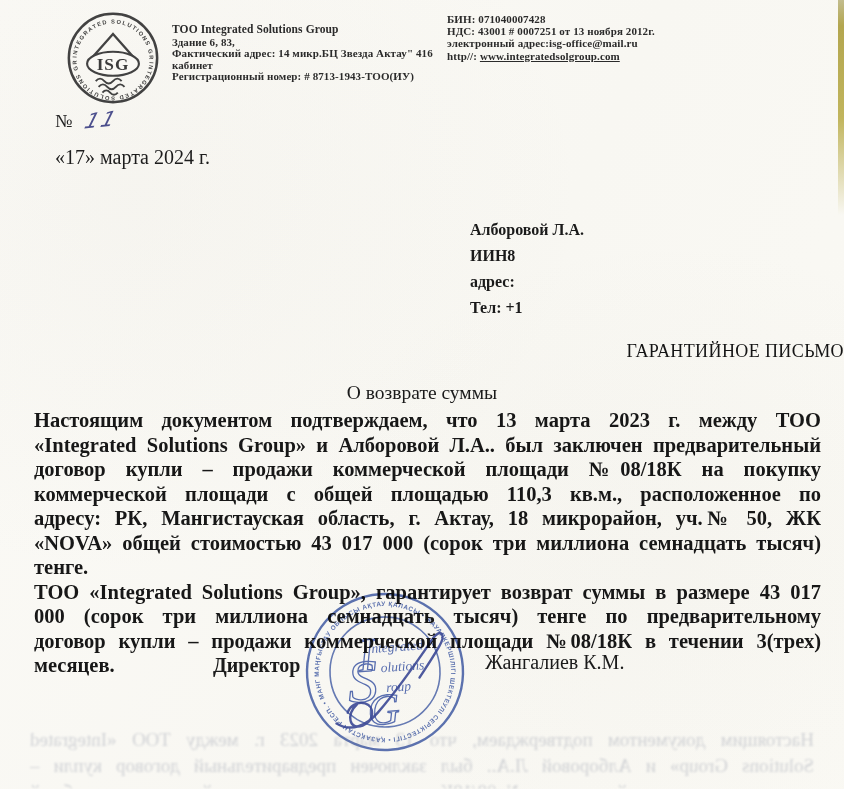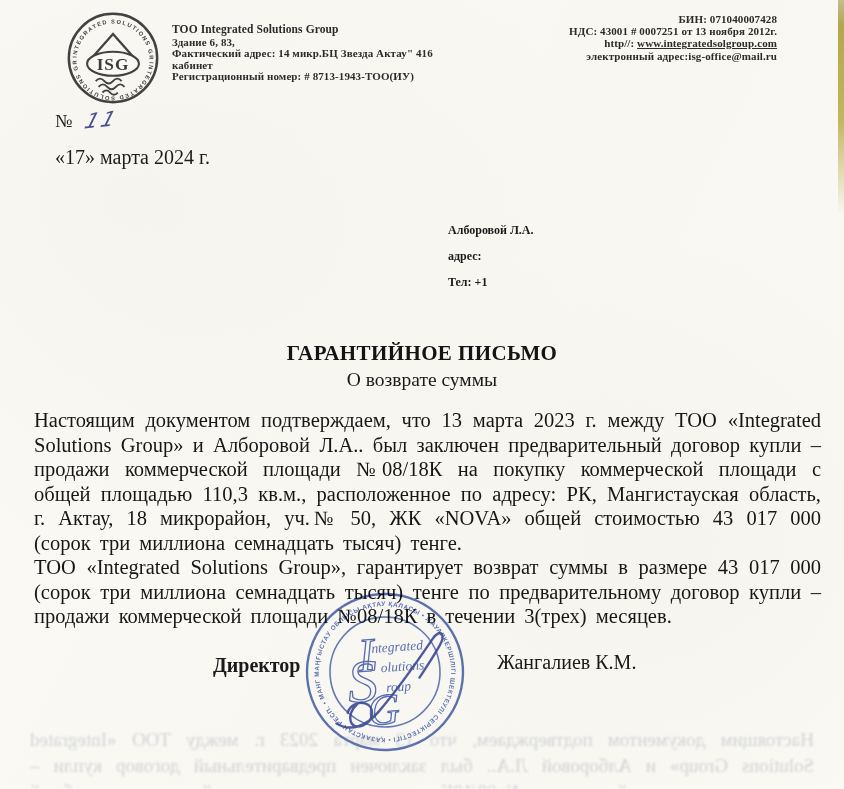--- a/index.html
+++ b/index.html
@@ -24,51 +24,51 @@
   .lh-left{
     position:absolute;left:172px;top:24px;width:300px;
     font-size:11px;line-height:11.6px;font-weight:700;color:#2b2b2b;
     letter-spacing:.1px;
   }
   .lh-left .co-name{font-size:11.5px;margin-bottom:1px;}
   .lh-right{
     position:absolute;left:447px;top:13px;width:330px;
     font-size:11px;line-height:12.2px;font-weight:700;color:#2b2b2b;
     letter-spacing:.1px;
-    text-align:right;
   }
   .lh-right .site{text-decoration:underline;}
   .logo-wrap{position:absolute;left:63px;top:10px;width:100px;height:96px;opacity:.88;}
   
   .doc-no{position:absolute;left:55px;top:108px;font-size:18px;color:#222;}
   .doc-no .hand{
     display:inline-block;color:#4c4f8d;font-size:21px;font-style:italic;
     font-family:"DejaVu Sans",sans-serif;
     transform:skewX(-22deg) rotate(-6deg);letter-spacing:2px;margin-left:14px;
   }
   .doc-date{position:absolute;left:55px;top:146px;font-size:20px;color:#1d1d1d;text-align:center;}
   
   .recipient{
-    position:absolute;left:448px;top:217px;
-    font-size:12px;line-height:26px;font-weight:700;color:#1a1a1a;
+    position:absolute;left:470px;top:217px;
+    font-size:16px;line-height:26px;font-weight:700;color:#1a1a1a;
   }
   
   .title-block{position:absolute;left:0;top:341px;width:844px;text-align:center;}
-  .title-main{font-size:21px;font-weight:700;letter-spacing:.4px;color:#141414;}
-  .title-sub{font-size:19.5px;margin-top:3px;color:#1a1a1a;font-family:Liberation Serif, serif;}
+  .title-main{font-size:18px;font-weight:400;letter-spacing:.4px;color:#141414;text-align:right;}
+  .title-sub{font-size:19.5px;margin-top:20px;color:#1a1a1a;font-family:Liberation Serif, serif;}
   
   .body-text{
     position:absolute;left:34px;top:408px;width:787px;
     font-size:20.5px;line-height:24.5px;text-align:justify;color:#171717;
     word-spacing:4px;
+    font-weight:bold;
   }
   .body-text p{margin:0;}
   
   .sig-role{position:absolute;left:213px;top:654px;font-size:20px;color:#1a1a1a;font-weight:bold;}
-  .sig-name{position:absolute;left:485px;top:651px;font-size:20px;color:#1a1a1a;margin-left:12px;}
+  .sig-name{position:absolute;left:485px;top:651px;font-size:20px;color:#1a1a1a;}
   .stamp-wrap{
     position:absolute;left:295px;top:582px;width:180px;height:180px;
     mix-blend-mode:multiply;opacity:.93;transform:rotate(-4deg);
   }
   
   .ghost{
     position:absolute;left:30px;top:727px;width:784px;height:62px;overflow:hidden;
     transform:scaleX(-1);
     font-size:19px;line-height:26px;text-align:justify;word-spacing:4px;
     color:#7d8498;opacity:.32;filter:blur(1.1px);
@@ -104,32 +104,33 @@
   <div class="lh-left">
     <div class="co-name">ТОО Integrated Solutions Group</div>
     <div>Здание 6, 83,</div>
     <div>Фактический адрес: 14 микр.БЦ Звезда Актау" 416 кабинет</div>
     <div>Регистрационный номер: # 8713-1943-ТОО(ИУ)</div>
   </div>
 
   <div class="lh-right">
     <div>БИН:  071040007428</div>
     <div>НДС: 43001 # 0007251 от 13 ноября 2012г.</div>
+    <div>электронный адрес:isg-office@mail.ru</div>
     <div><span>http//: </span><span class="site">www.integratedsolgroup.com</span></div>
-    <div>электронный адрес:isg-office@mail.ru</div>
   </div>
 
   <div class="doc-no">
     <span>№</span><span class="hand">11</span>
   </div>
 
   <div class="doc-date">«17» марта 2024 г.</div>
 
   <div class="recipient">
     <div>Алборовой Л.А.</div>
+    <div>ИИН8</div>
     <div>адрес:</div>
     <div>Тел: +1</div>
   </div>
 
   <div class="title-block">
     <div class="title-main">ГАРАНТИЙНОЕ ПИСЬМО</div>
     <div class="title-sub">О возврате суммы</div>
   </div>
 
   <div class="body-text">

